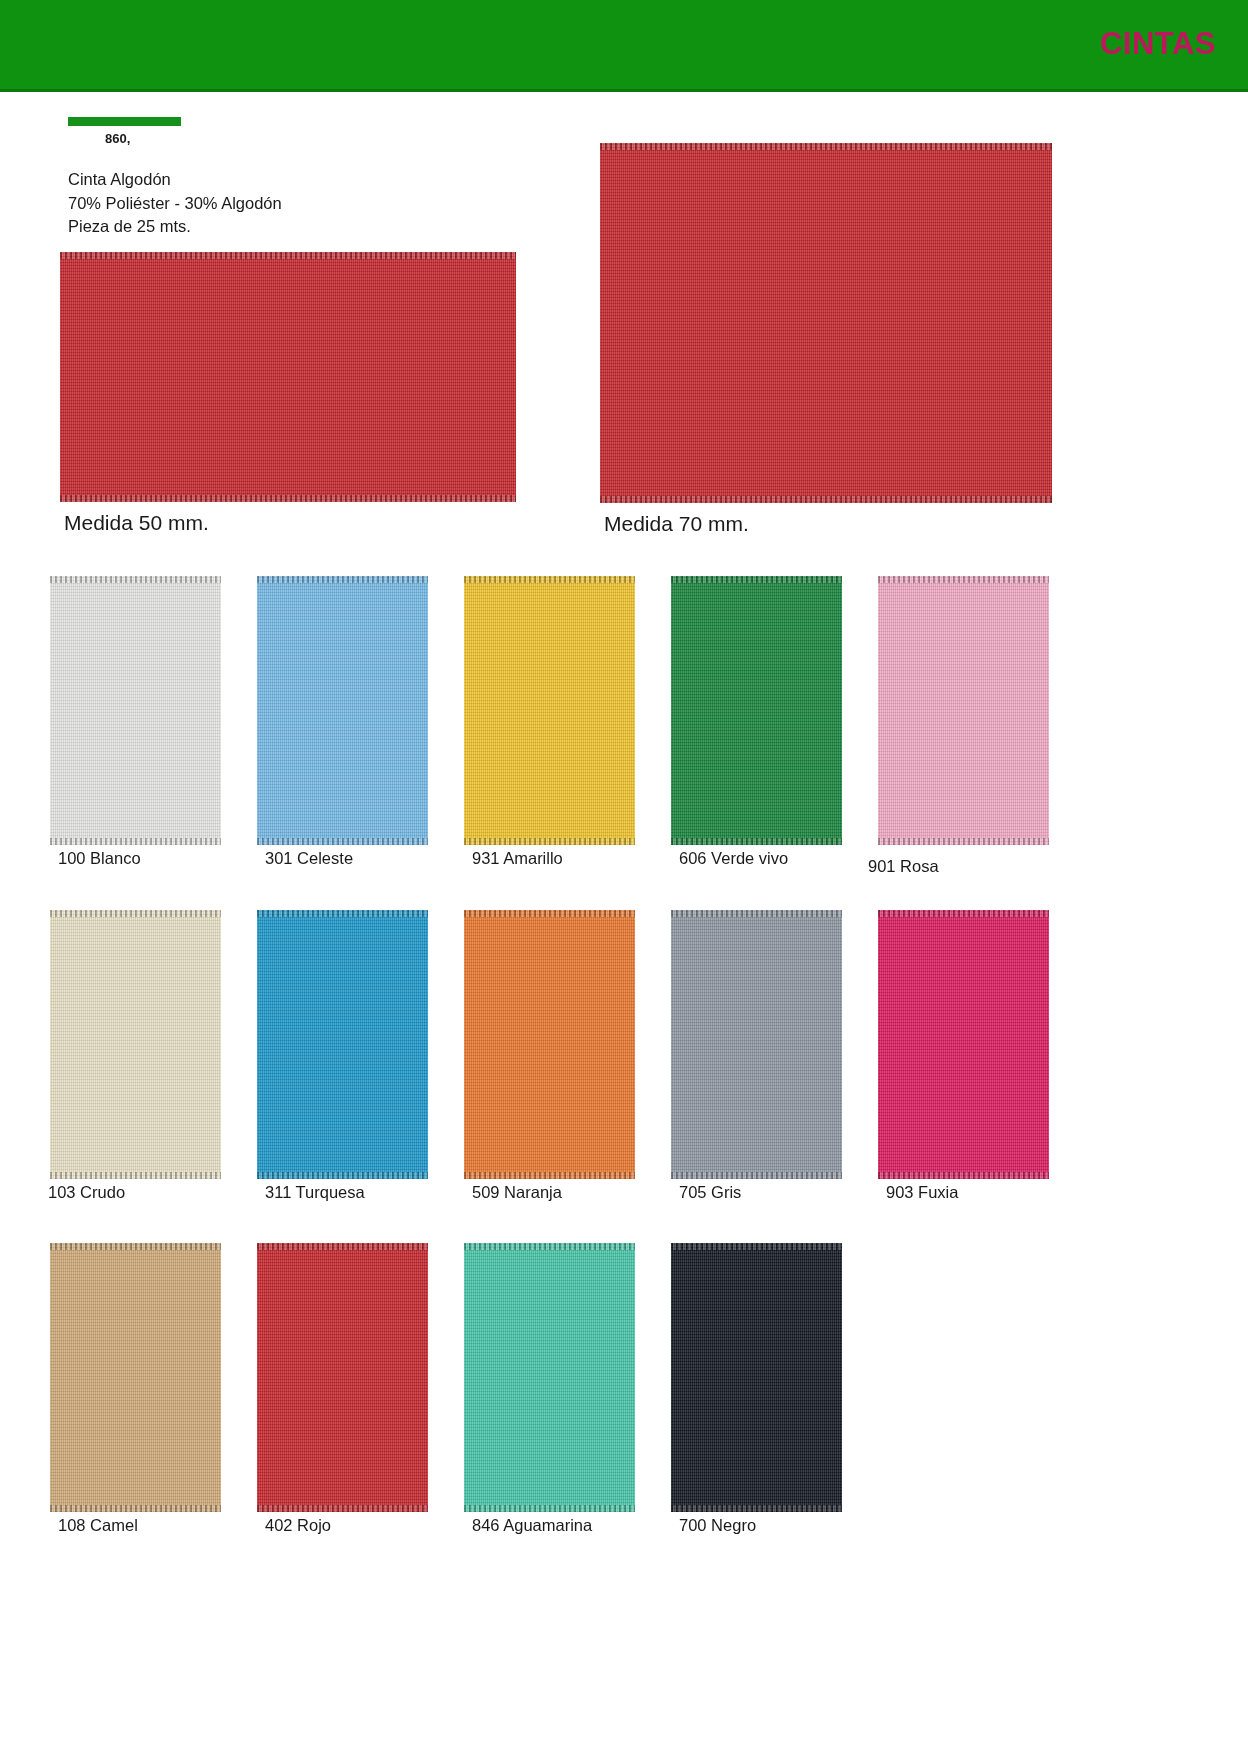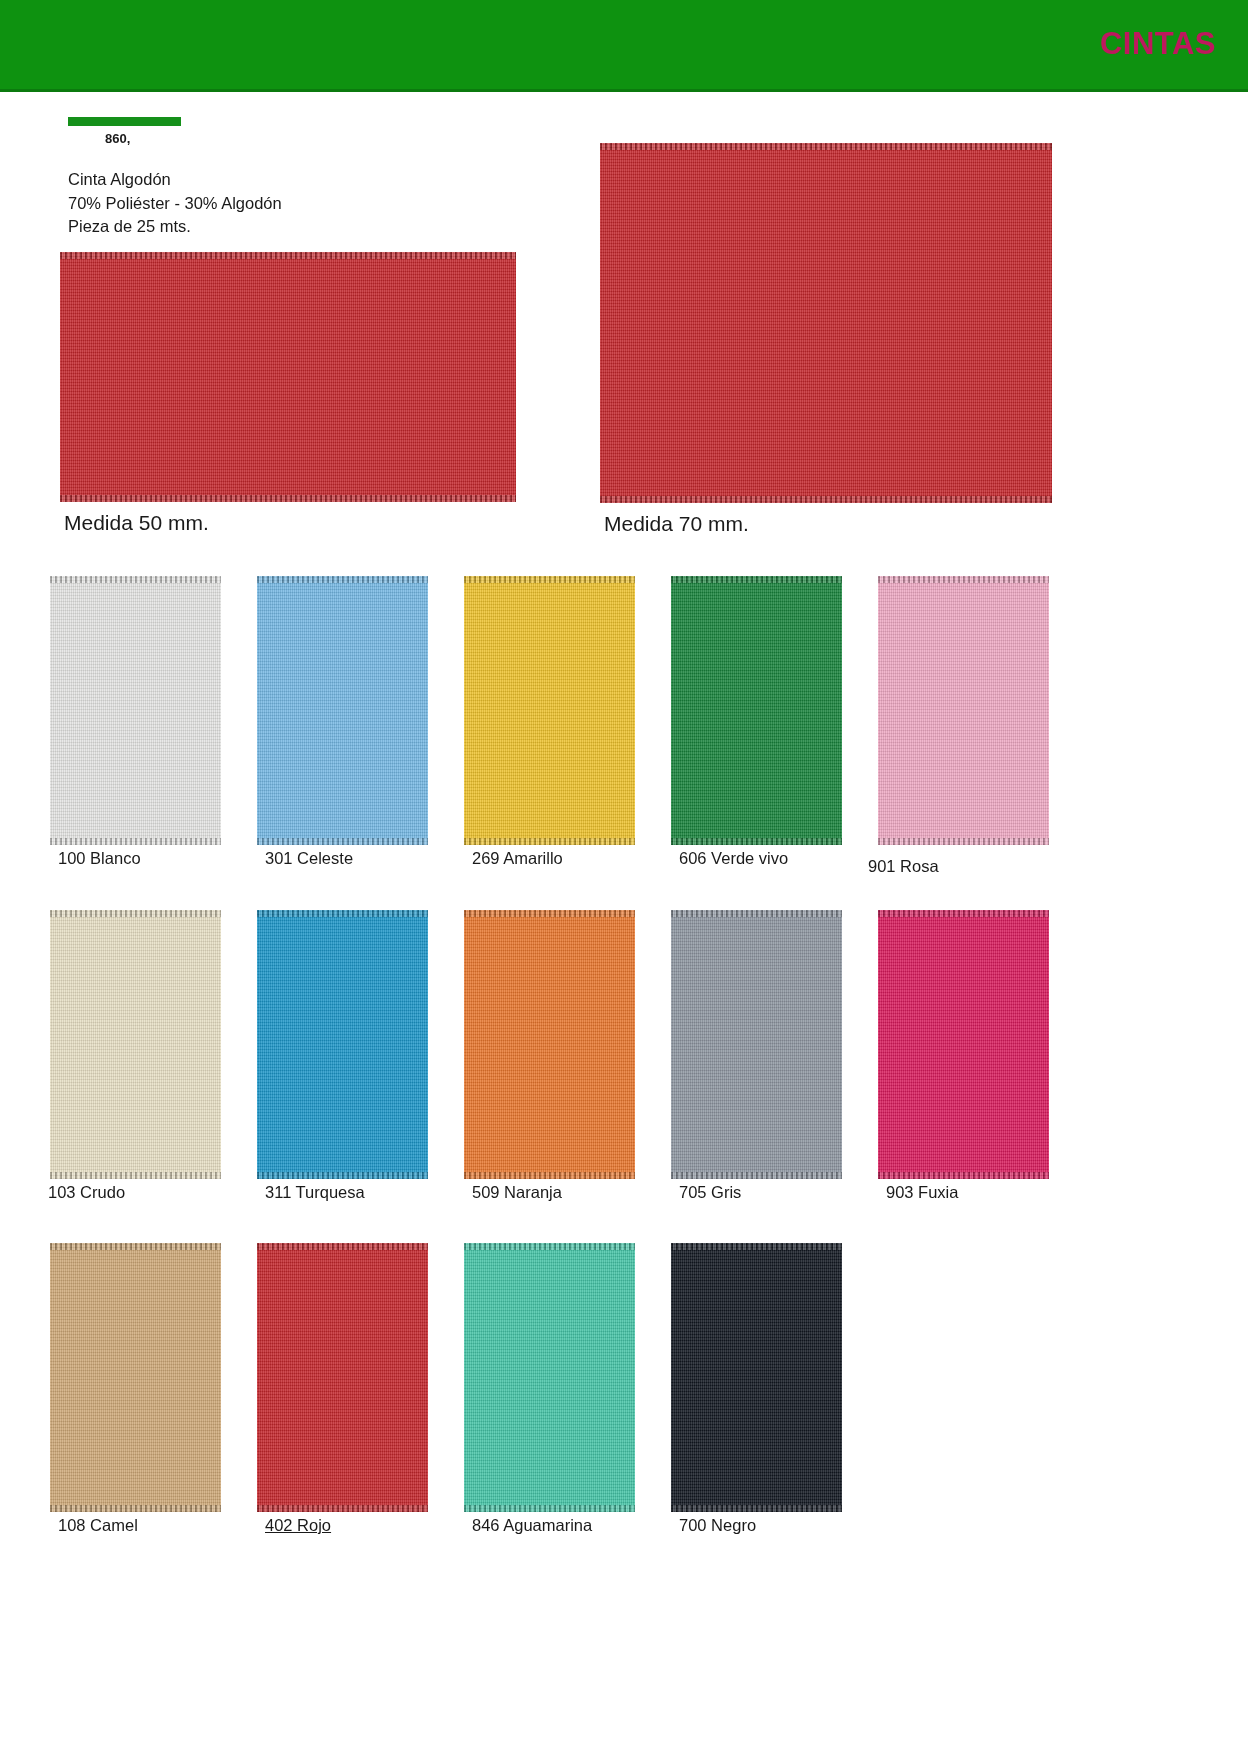--- a/index.html
+++ b/index.html
@@ -159,21 +159,21 @@
         <div class="edge-bot"></div>
       </div>
     </div>
     <div class="color-label" style="left: 265px; top: 849px;">301 Celeste</div>
     <div class="color-cell" style="left: 464px; top: 576px; width: 171px; height: 269px;">
       <div class="swatch weave" style="width: 171px; height: 269px; background-color: rgb(237, 193, 43); position: absolute; left: 0px; top: 0px;">
         <div class="edge-top"></div>
         <div class="edge-bot"></div>
       </div>
     </div>
-    <div class="color-label" style="left: 472px; top: 849px;">269 Amarillo</div>
+    <div class="color-label" style="left: 472px; top: 849px;">931 Amarillo</div>
     <div class="color-cell" style="left: 671px; top: 576px; width: 171px; height: 269px;">
       <div class="swatch weave" style="width: 171px; height: 269px; background-color: rgb(23, 131, 59); position: absolute; left: 0px; top: 0px;">
         <div class="edge-top"></div>
         <div class="edge-bot"></div>
       </div>
     </div>
     <div class="color-label" style="left: 679px; top: 849px;">606 Verde vivo</div>
     <div class="color-cell" style="left: 878px; top: 576px; width: 171px; height: 269px;">
       <div class="swatch weave" style="width: 171px; height: 269px; background-color: rgb(239, 168, 195); position: absolute; left: 0px; top: 0px;">
         <div class="edge-top"></div>
@@ -222,21 +222,21 @@
         <div class="edge-bot"></div>
       </div>
     </div>
     <div class="color-label" style="left: 58px; top: 1516px;">108 Camel</div>
     <div class="color-cell" style="left: 257px; top: 1243px; width: 171px; height: 269px;">
       <div class="swatch weave" style="width: 171px; height: 269px; background-color: rgb(196, 37, 43); position: absolute; left: 0px; top: 0px;">
         <div class="edge-top"></div>
         <div class="edge-bot"></div>
       </div>
     </div>
-    <div class="color-label" style="left: 265px; top: 1516px; text-decoration: underline;">402 Rojo</div>
+    <div class="color-label" style="left: 265px; top: 1516px;">402 Rojo</div>
     <div class="color-cell" style="left: 464px; top: 1243px; width: 171px; height: 269px;">
       <div class="swatch weave" style="width: 171px; height: 269px; background-color: rgb(68, 196, 166); position: absolute; left: 0px; top: 0px;">
         <div class="edge-top"></div>
         <div class="edge-bot"></div>
       </div>
     </div>
     <div class="color-label" style="left: 472px; top: 1516px;">846 Aguamarina</div>
     <div class="color-cell" style="left: 671px; top: 1243px; width: 171px; height: 269px;">
       <div class="swatch weave" style="width: 171px; height: 269px; background-color: rgb(17, 22, 32); position: absolute; left: 0px; top: 0px;">
         <div class="edge-top"></div>

